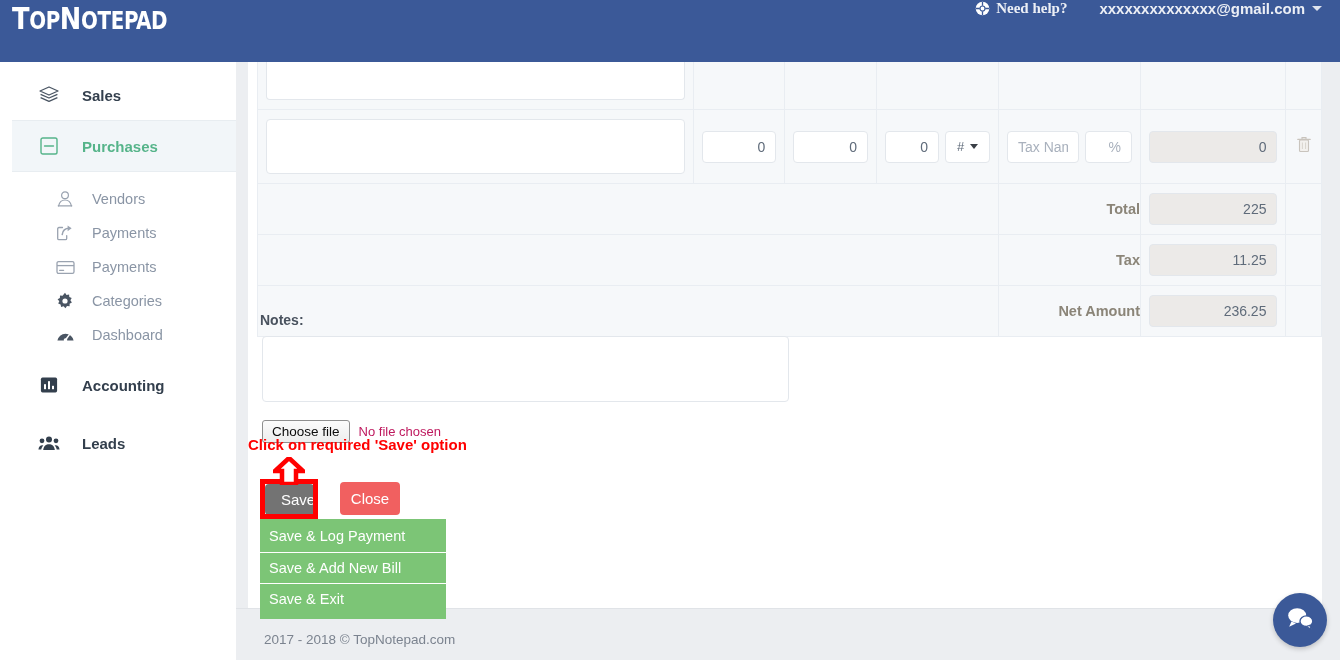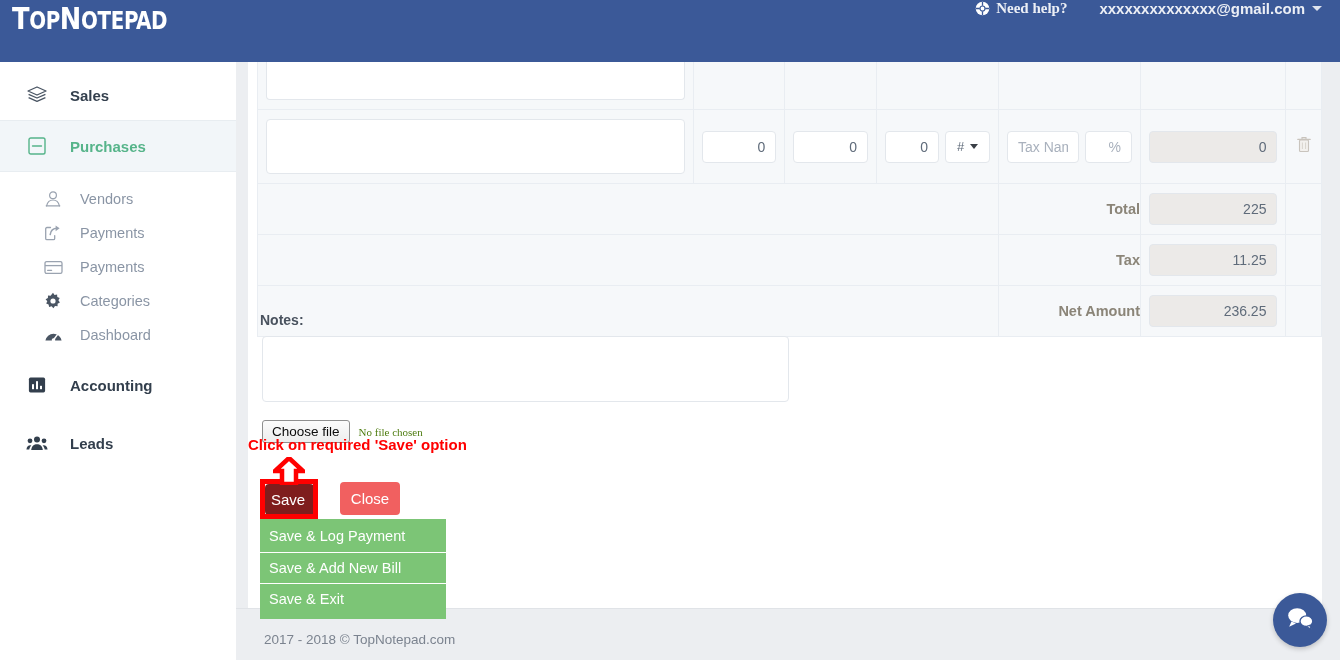--- a/index.html
+++ b/index.html
@@ -66,20 +66,21 @@
     border-right: 5px solid transparent;
     border-top: 5px solid #dfe4ee;
   }
 
   
   .sidebar {
     position: absolute; left: 0; top: 62px;
     width: 236px; height: 598px;
     background: #ffffff;
     z-index: 20;
+    padding-left: 12px;
   }
   .nav-item {
     display: flex; align-items: center;
     height: 50px;
     padding-left: 26px;
     cursor: pointer;
     font-size: 15px;
     color: #333f4d;
     font-weight: bold;
   }
@@ -207,21 +208,21 @@
   .choose-file-btn {
     border: 1px solid #8f8f8f;
     background: linear-gradient(#fbfbfb, #ededed);
     border-radius: 3px;
     font-size: 13.5px;
     color: #0b0b0b;
     padding: 3px 9px;
     font-family: "Liberation Sans", sans-serif;
     cursor: pointer;
   }
-  .no-file { font-size: 11px; color: #4d7c0f; margin-left: 9px; font-family: Liberation Serif, serif; }
+  .no-file { font-size: 13px; color: #be185d; margin-left: 9px; }
   .file-hint {
     font-size: 13.5px; color: #7b838f;
     margin-left: 139px;
   }
 
   
   .annot {
     position: absolute; left: 248px; top: 436px;
     color: #ff0000; font-weight: bold; font-size: 15px;
     white-space: nowrap;
@@ -243,23 +244,23 @@
     border: none; border-radius: 4px;
     color: #ffffff;
     font-size: 15px;
     font-family: "Liberation Sans", sans-serif;
     cursor: pointer;
     z-index: 12;
   }
   .btn-save {
     left: 265px; top: 484px;
     width: 49px; height: 31px;
-    background: #7f1d1d;
+    background: #737373;
     text-align: left;
-    padding-left: 6px;
+    padding-left: 16px;
   }
   .btn-close {
     left: 340px; top: 482px;
     width: 60px; height: 33px;
     background: #f16060;
   }
   .dropdown {
     position: absolute; left: 260px; top: 519px;
     width: 186px;
     background: #7cc576;

